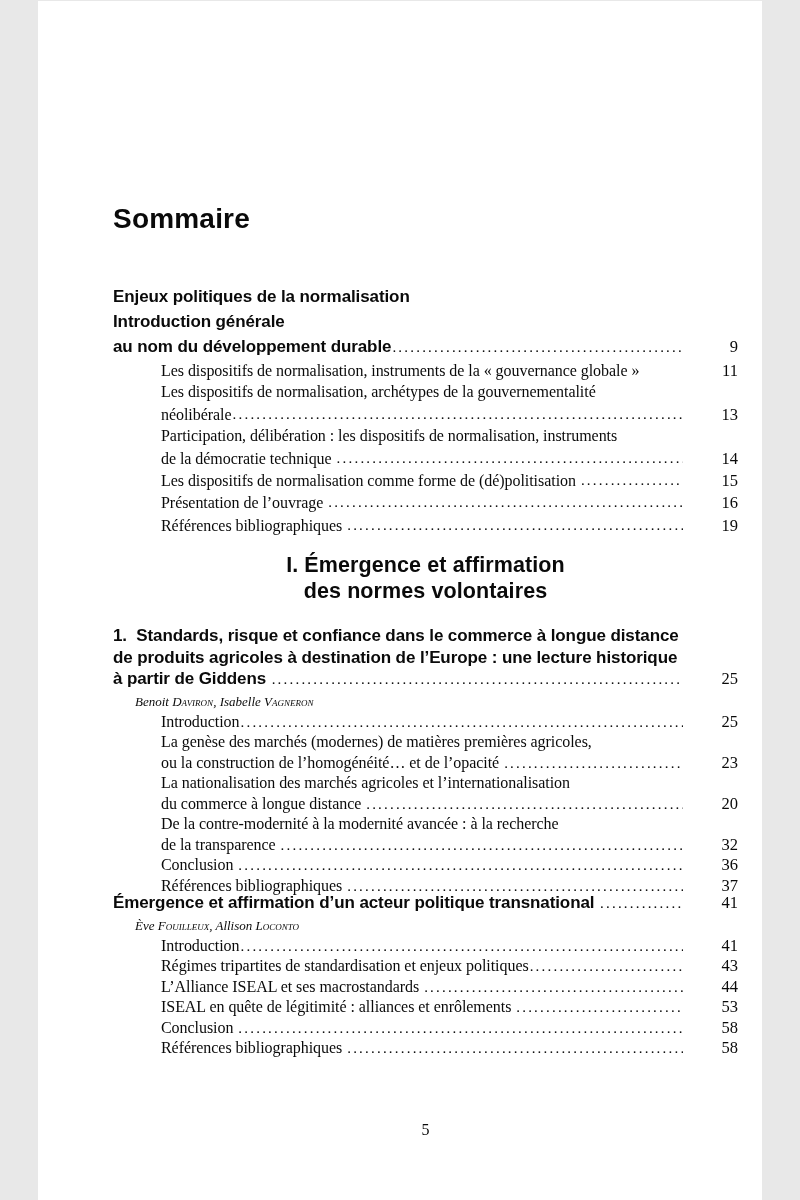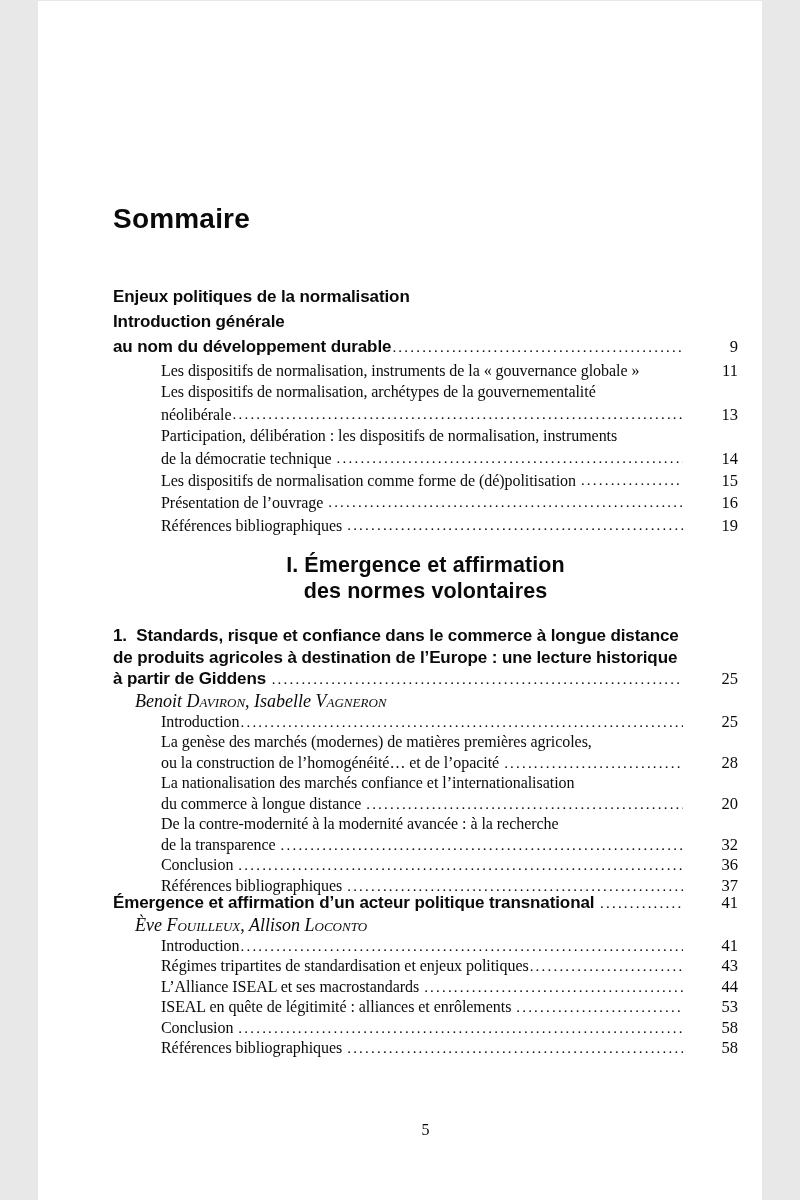--- a/index.html
+++ b/index.html
@@ -66,21 +66,21 @@
     font-family: "Liberation Serif", "DejaVu Serif", serif;
     font-size: 16px;
     line-height: 21.4px;
     letter-spacing: -0.05px;
     align-items: flex-end;
   }
   .block-ch1 .row.serif, .block-ch2 .row.serif { line-height: 20.5px; }
   .row.author {
     font-family: "Liberation Serif", "DejaVu Serif", serif;
     font-style: italic;
-    font-size: 18px;
+    font-size: 13px;
     line-height: 21px;
     padding-left: 22px;
   }
   .row.ind1 { padding-left: 48px; }
   .sc { font-variant: small-caps; }
 
   .txt { flex: 0 0 auto; }
   .dots {
     flex: 1 1 auto;
     min-width: 0;
@@ -214,24 +214,24 @@
         <span class="pnum">25</span>
       </div>
       <div class="row serif ind1">
         <span class="txt">La genèse des marchés (modernes) de matières premières agricoles,</span>
         <span class="dots"></span>
         <span class="pnum"></span>
       </div>
       <div class="row serif ind1">
         <span class="txt">ou la construction de l’homogénéité… et de l’opacité&nbsp;</span>
         <span class="dots on"></span>
-        <span class="pnum">28</span>
-      </div>
-      <div class="row serif ind1">
-        <span class="txt">La nationalisation des marchés confiance et l’internationalisation</span>
+        <span class="pnum">23</span>
+      </div>
+      <div class="row serif ind1">
+        <span class="txt">La nationalisation des marchés agricoles et l’internationalisation</span>
         <span class="dots"></span>
         <span class="pnum"></span>
       </div>
       <div class="row serif ind1">
         <span class="txt">du commerce à longue distance&nbsp;</span>
         <span class="dots on"></span>
         <span class="pnum">20</span>
       </div>
       <div class="row serif ind1">
         <span class="txt">De la contre-modernité à la modernité avancée : à la recherche</span>

